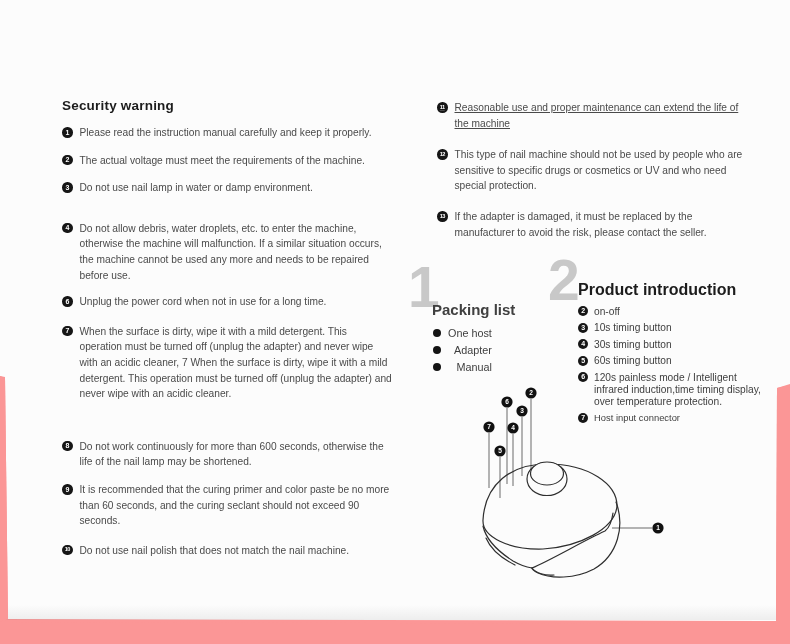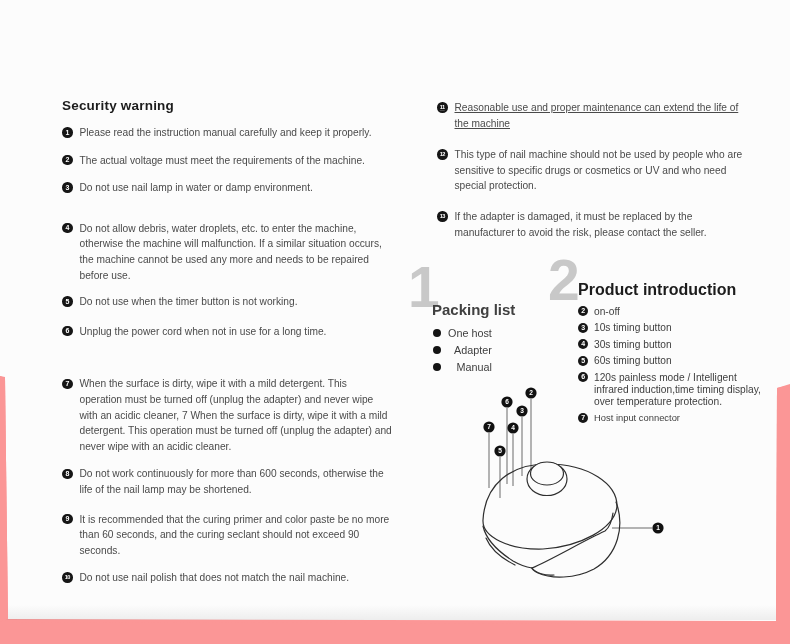--- a/index.html
+++ b/index.html
@@ -84,24 +84,20 @@
     <span class="badge">2</span>
     <span class="note-text">The actual voltage must meet the requirements of the machine.</span>
   </div>
   <div class="note">
     <span class="badge">3</span>
     <span class="note-text">Do not use nail lamp in water or damp environment.</span>
   </div>
   <div class="note">
     <span class="badge">4</span>
     <span class="note-text">Do not allow debris, water droplets, etc. to enter the machine, otherwise the machine will malfunction. If a similar situation occurs, the machine cannot be used any more and needs to be repaired before use.</span>
-  </div>
-  <div class="note">
-    <span class="badge">5</span>
-    <span class="note-text">Do not use when the timer button is not working.</span>
   </div>
   <div class="note">
     <span class="badge">6</span>
     <span class="note-text">Unplug the power cord when not in use for a long time.</span>
   </div>
   <div class="note">
     <span class="badge">7</span>
     <span class="note-text">When the surface is dirty, wipe it with a mild detergent. This operation must be turned off (unplug the adapter) and never wipe with an acidic cleaner, 7 When the surface is dirty, wipe it with a mild detergent. This operation must be turned off (unplug the adapter) and never wipe with an acidic cleaner.</span>
   </div>
   <div class="note">

